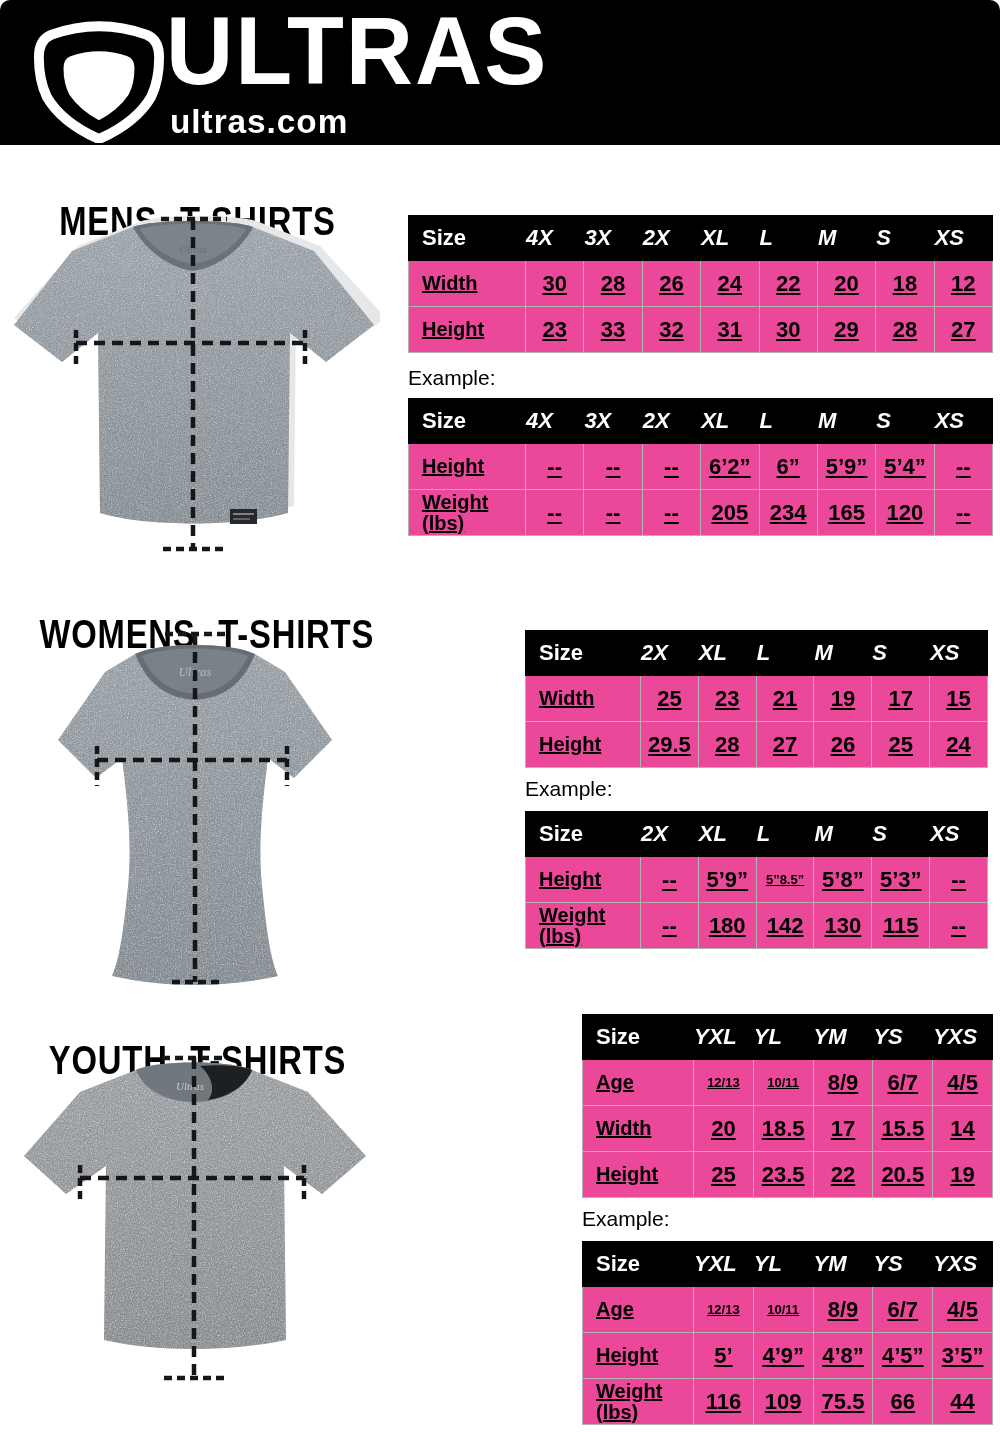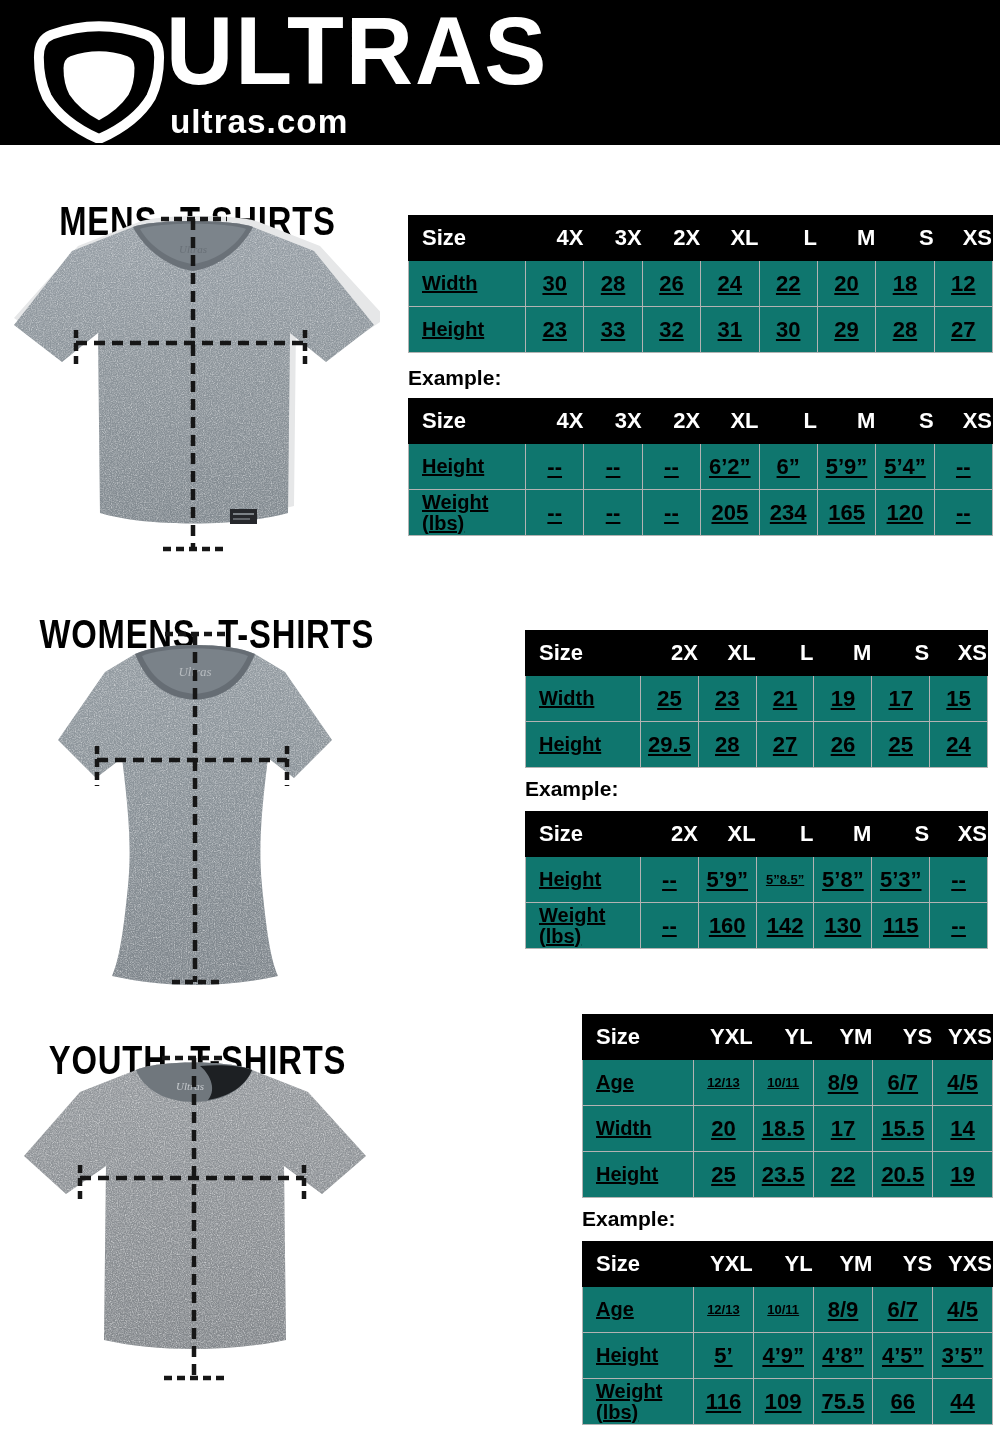--- a/index.html
+++ b/index.html
@@ -1,55 +1,55 @@
 <!DOCTYPE html>
 <html><head>
 <meta charset="utf-8">
 <style>
   html,body { margin:0; padding:0; background:#fff; }
   #page { position:relative; width:1000px; height:1444px; background:#fff; overflow:hidden;
-          font-family:"Liberation Sans", sans-serif; color:#000; }
+          font-family:"Liberation Sans", sans-serif; color:#000;border-radius:10px; }
 
   
   #header { position:absolute; left:0; top:0; width:1000px; height:145px; background:#000; }
   #logo { position:absolute; left:28px; top:5px; }
   #brand { position:absolute; left:166px; top:2px; font-size:97px; font-weight:bold; color:#fff;
            letter-spacing:2px; line-height:1.0; transform:scaleX(0.96); transform-origin:left top; white-space:nowrap; }
   #site  { position:absolute; left:170px; top:102px; font-size:34px; font-weight:bold; color:#fff;
            letter-spacing:1px; transform:scaleX(0.98); transform-origin:left top; }
 
   
   .title { position:absolute; left:0; width:395px; text-align:center; font-size:41px; font-weight:bold;
            letter-spacing:1px; word-spacing:16px; line-height:1; transform:scaleX(0.80); transform-origin:center top;
            white-space:nowrap; }
   #title-mens   { top:167px; }
   #title-womens { top:580px; }
   #title-youth  { top:1006px; }
 
   
-  .example { position:absolute; font-size:21px; font-weight:bold; }
+  .example { position:absolute; font-size:21px; font-weight:normal; }
   #ex-mens   { left:408px; top:366px; }
   #ex-womens { left:525px; top:777px; }
   #ex-youth  { left:582px; top:1207px; }
 
   
-  table.size-table { position:absolute; border-collapse:collapse; table-layout:fixed; background:#0f766e; }
+  table.size-table { position:absolute; border-collapse:collapse; table-layout:fixed; background:#ec4899; }
   #tbl-mens     { left:408px; top:215px;  width:585px; }
   #tbl-mens-ex  { left:408px; top:398px;  width:585px; }
   #tbl-womens   { left:525px; top:630px;  width:463px; }
   #tbl-womens-ex{ left:525px; top:811px;  width:463px; }
   #tbl-youth    { left:582px; top:1014px; width:411px; }
   #tbl-youth-ex { left:582px; top:1241px; width:411px; }
 
   .size-table th, .size-table td { border:1.5px solid #b3b3b3; padding:0; font-weight:bold; }
   .size-table thead tr { height:45px; }
   .size-table tbody tr { height:46px;text-decoration:underline; }
   .size-table thead th { background:#000; color:#fff; border-color:#000; font-size:22px; }
   .size-table thead th.hl { text-align:left; padding-left:13px; }
-  .size-table thead th.hc { text-align:right; }
+  .size-table thead th.hc { text-align:left;font-style:italic; }
   .size-table tbody th.rl { text-align:left; padding-left:13px; font-size:20px; line-height:1.05; }
   .size-table td.dc { text-align:center; font-size:22px; }
   .size-table td.sm { font-size:13px; }
 
   
   figure.shirt { position:absolute; margin:0; }
   #shirt-mens   { left:8px;  top:213px;  }
   #shirt-womens { left:32px; top:628px;  }
   #shirt-youth  { left:22px; top:1052px; }
 </style>
@@ -338,21 +338,21 @@
           <td class="dc">--</td>
           <td class="dc">5’9”</td>
           <td class="dc sm">5”8.5”</td>
           <td class="dc">5’8”</td>
           <td class="dc">5’3”</td>
           <td class="dc">--</td>
         </tr>
         <tr>
           <th class="rl">Weight (lbs)</th>
           <td class="dc">--</td>
-          <td class="dc">160</td>
+          <td class="dc">180</td>
           <td class="dc">142</td>
           <td class="dc">130</td>
           <td class="dc">115</td>
           <td class="dc">--</td>
         </tr>
       </tbody>
     </table>
 
   <h2 class="title" id="title-youth">YOUTH T-SHIRTS</h2>
 

